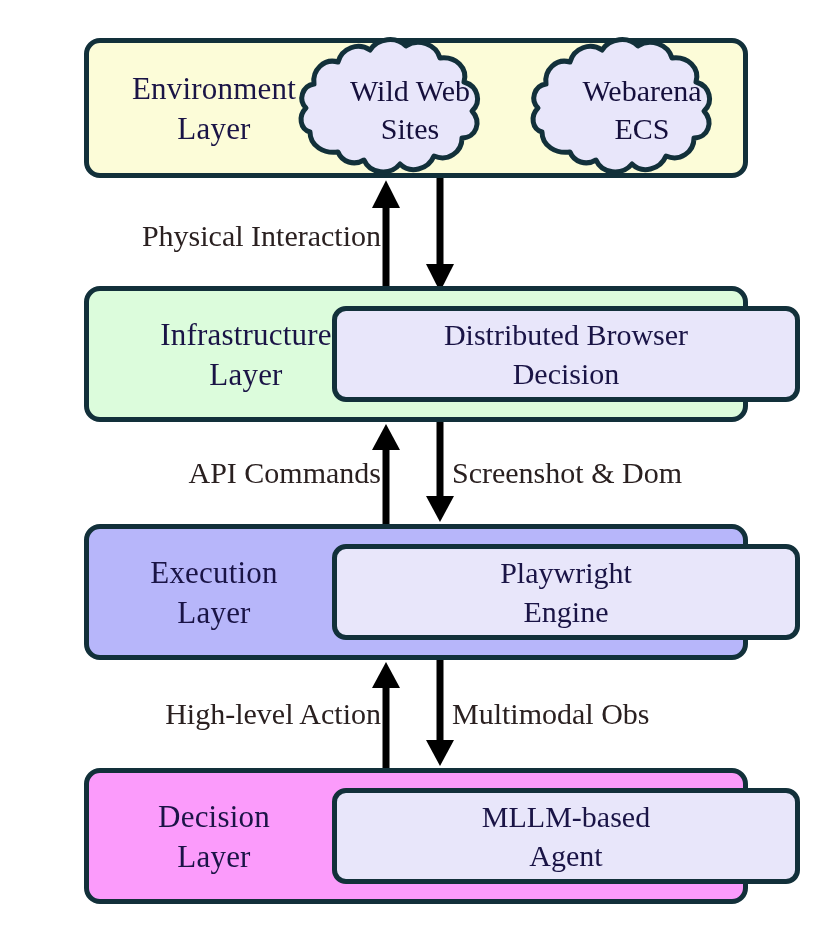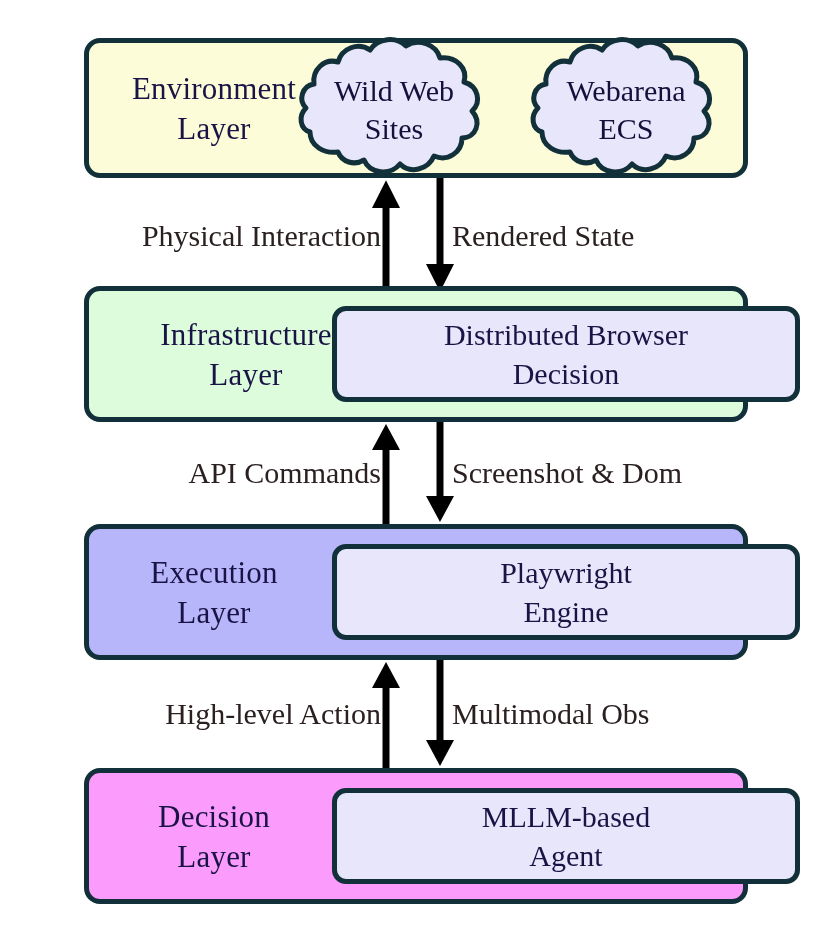--- a/index.html
+++ b/index.html
@@ -79,21 +79,21 @@
     white-space: nowrap;
   }
 
   
   .cloud {
     position: absolute;
     display: block;
   }
   .cloud .cloud-text {
     position: absolute;
-    left: 0;
+    left: 16px;
     width: 100%;
     text-align: center;
     color: #150f3c;
     pointer-events: none;
   }
   .cloud .cloud-text .ln {
     display: block;
     font-size: 30px;
     line-height: 1.28;
     white-space: nowrap;
@@ -189,21 +189,20 @@
   <div class="link-group" id="link-1">
     <svg class="arrow-svg" viewBox="0 0 828 108" preserveAspectRatio="none">
       <g stroke="#000000" stroke-width="7" fill="none">
         <line x1="386" y1="108" x2="386" y2="16"></line>
         <line x1="440" y1="0" x2="440" y2="92"></line>
       </g>
       <polygon points="386,2 372,28 400,28" fill="#000000"></polygon>
       <polygon points="440,106 426,80 454,80" fill="#000000"></polygon>
     </svg>
     <span class="edge-label left">Physical Interaction</span>
-    <span class="edge-label right">Rendered State</span>
   </div>
 
   <div class="layer-box infra">
     <div class="layer-title">
       <span class="ln">Infrastructure</span>
       <span class="ln">Layer</span>
     </div>
     <div class="inner-box">
       <span class="ln">Distributed Browser</span>
       <span class="ln">Decision</span>

